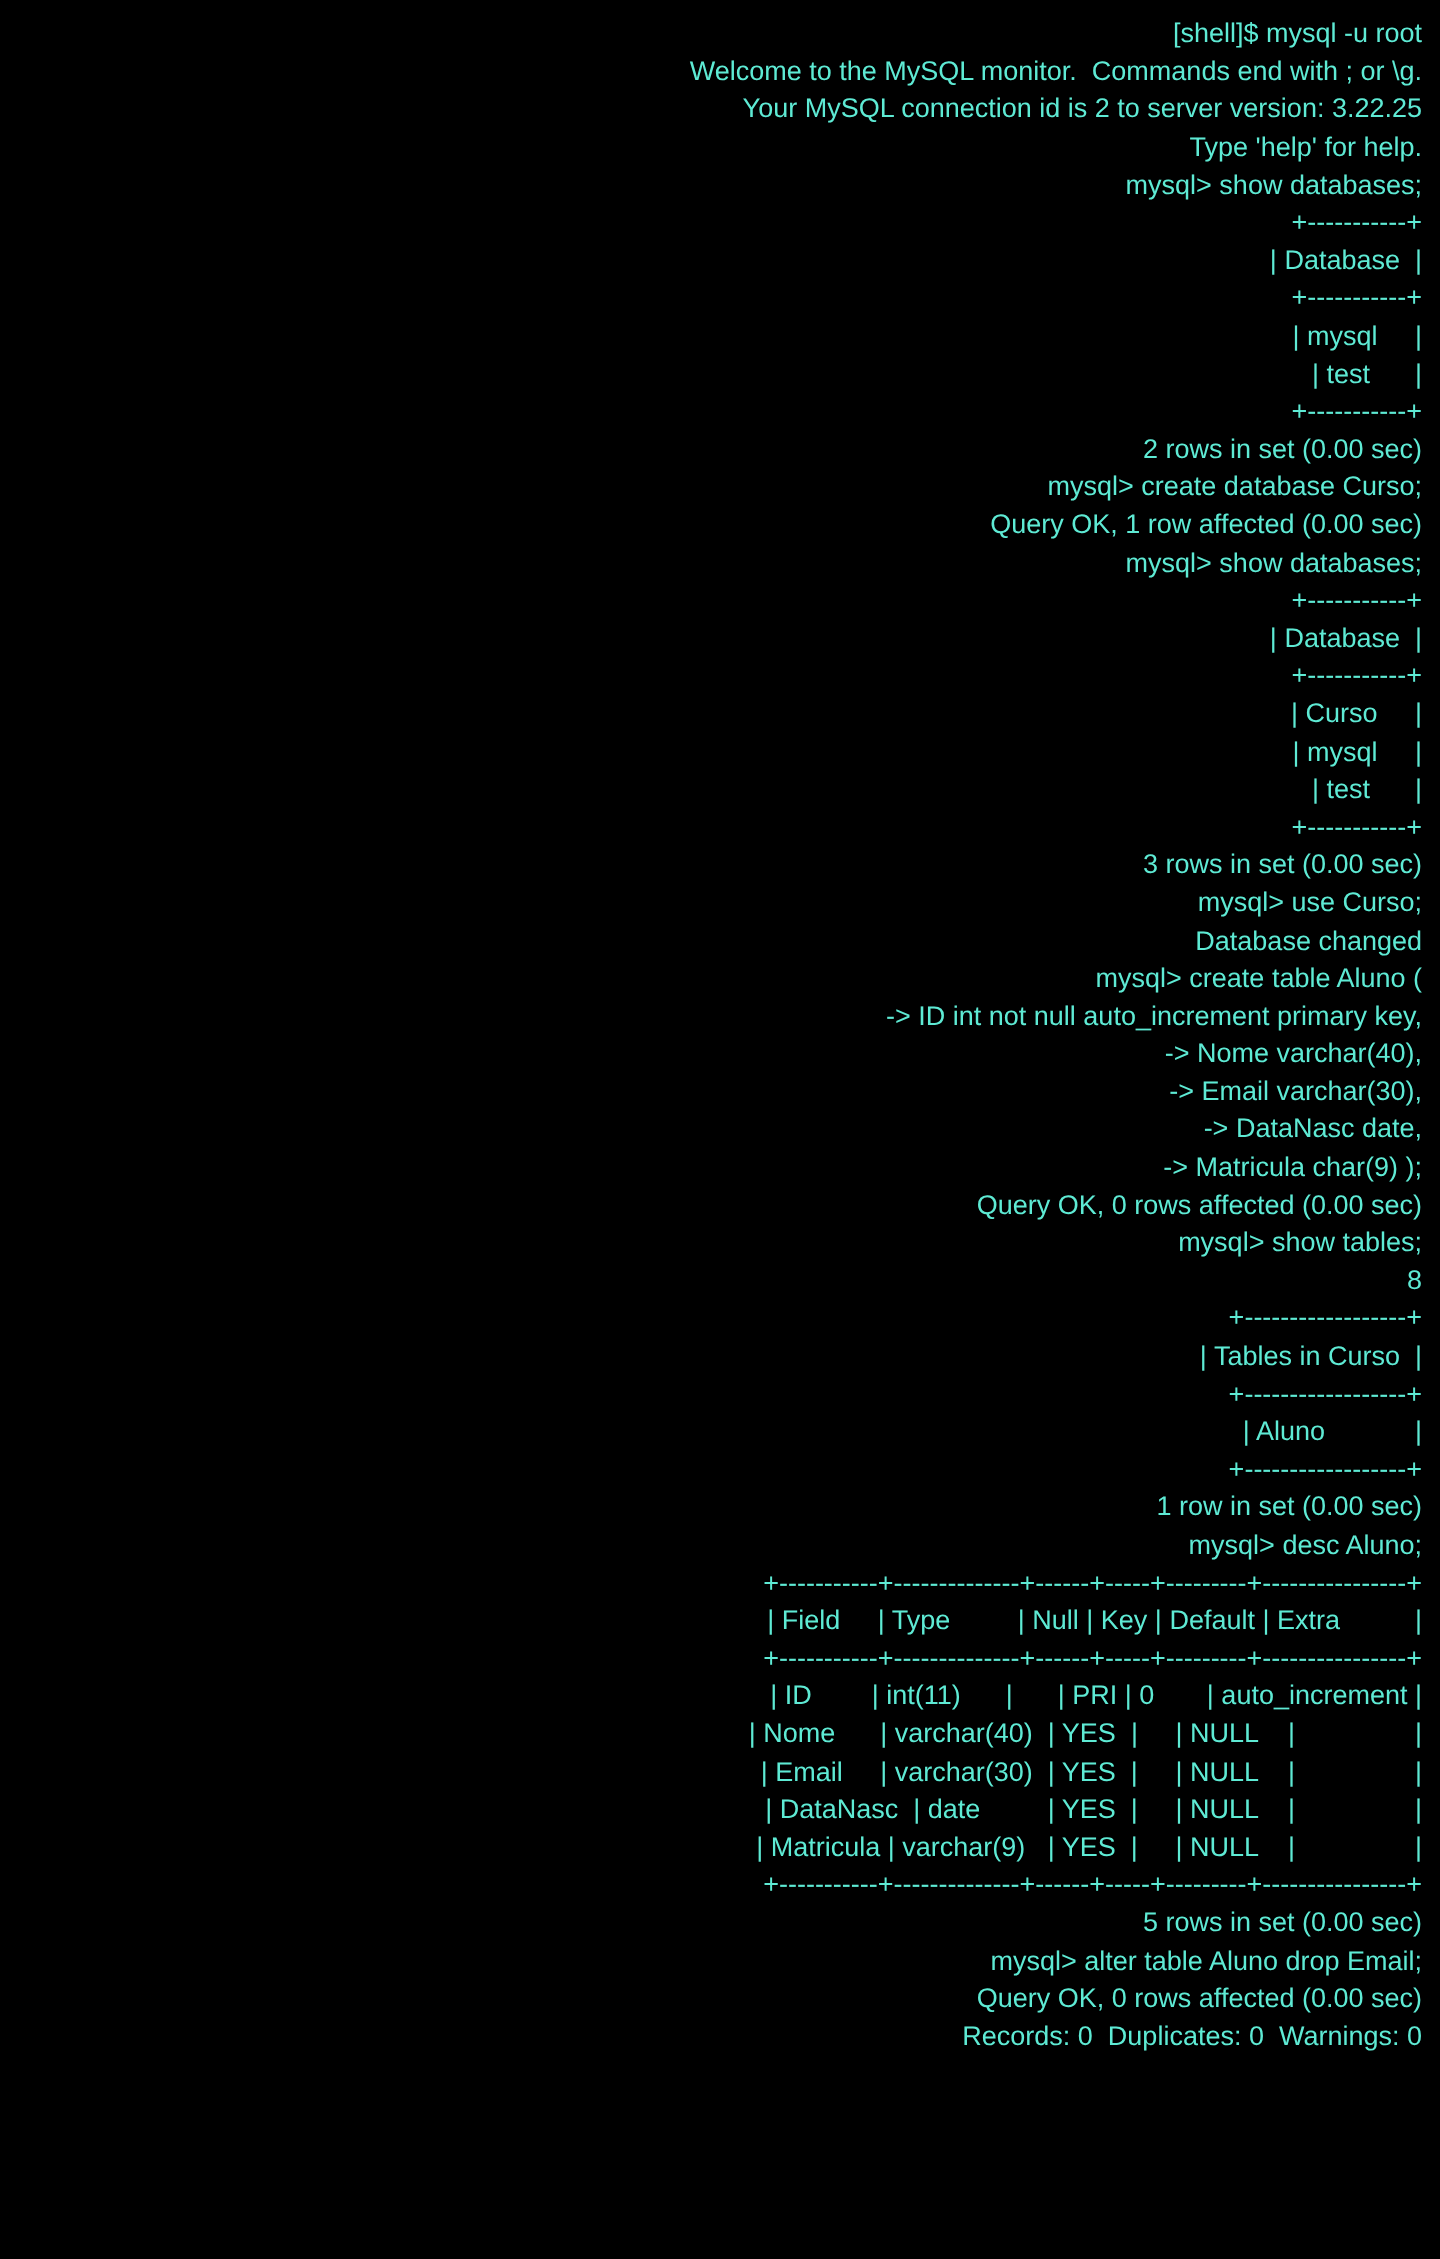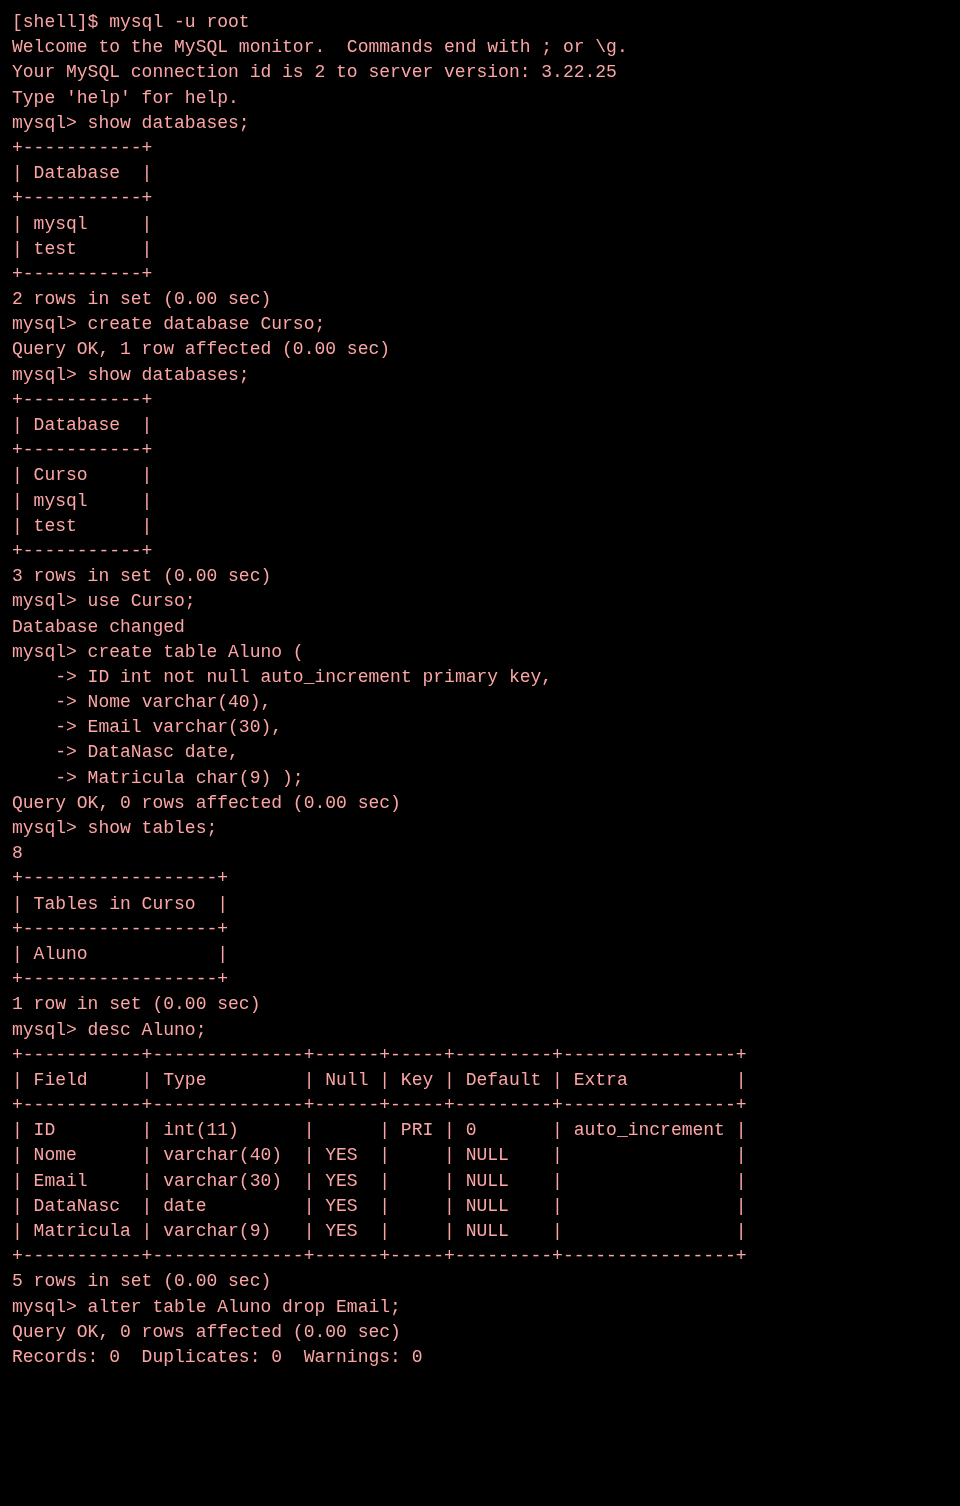--- a/index.html
+++ b/index.html
@@ -13,24 +13,25 @@
       font-family: 'Courier New', Courier, monospace;
       font-size: 18px;
       line-height: 1.4;
       padding: 10px 12px;
       width: 960px;
       min-height: 1506px;
     }
     pre {
       white-space: pre-wrap;
       word-wrap: break-word;
-      font-family: Liberation Mono, monospace;
+      font-family: Liberation Sans, sans-serif;
       font-size: 18px;
       line-height: 1.4;
-      color: #fca5a5;
+      color: #5eead4;
+      text-align: right;
     }
   </style>
 </head>
 <body>
 
 <pre>[shell]$ mysql -u root
 Welcome to the MySQL monitor.  Commands end with ; or \g.
 Your MySQL connection id is 2 to server version: 3.22.25
 Type 'help' for help.
 mysql&gt; show databases;

